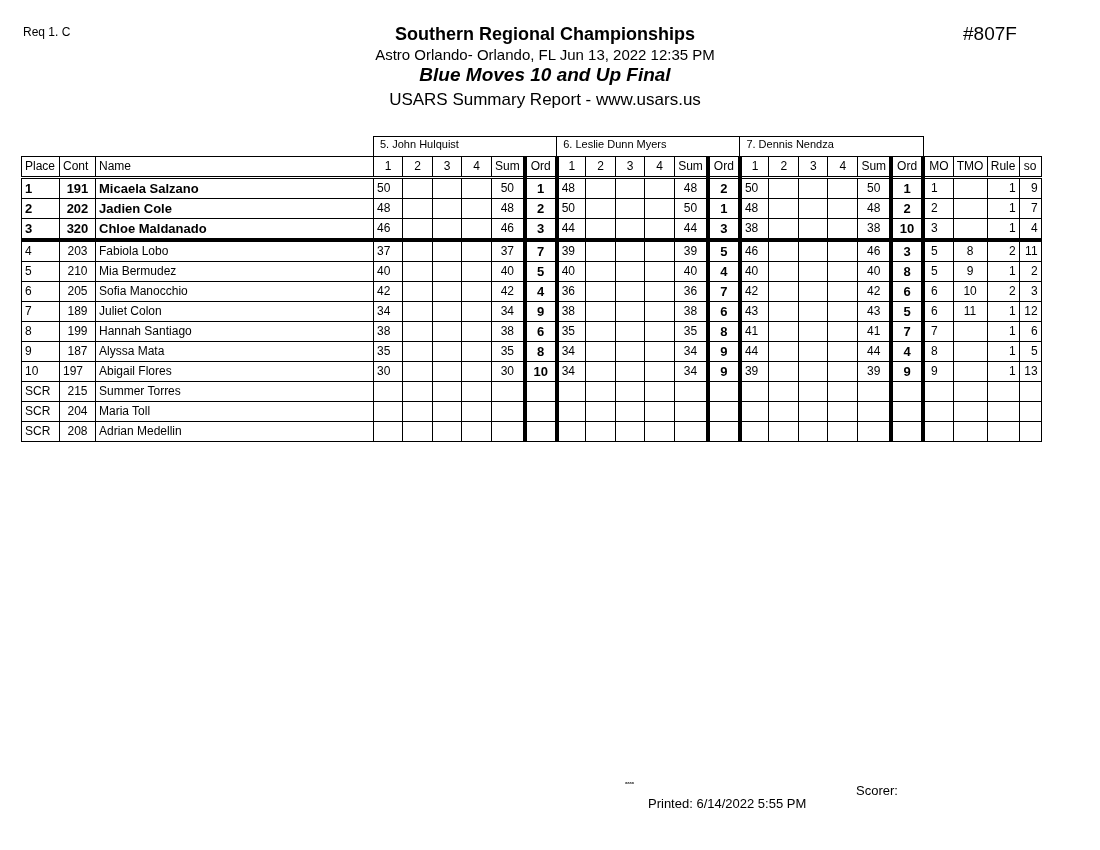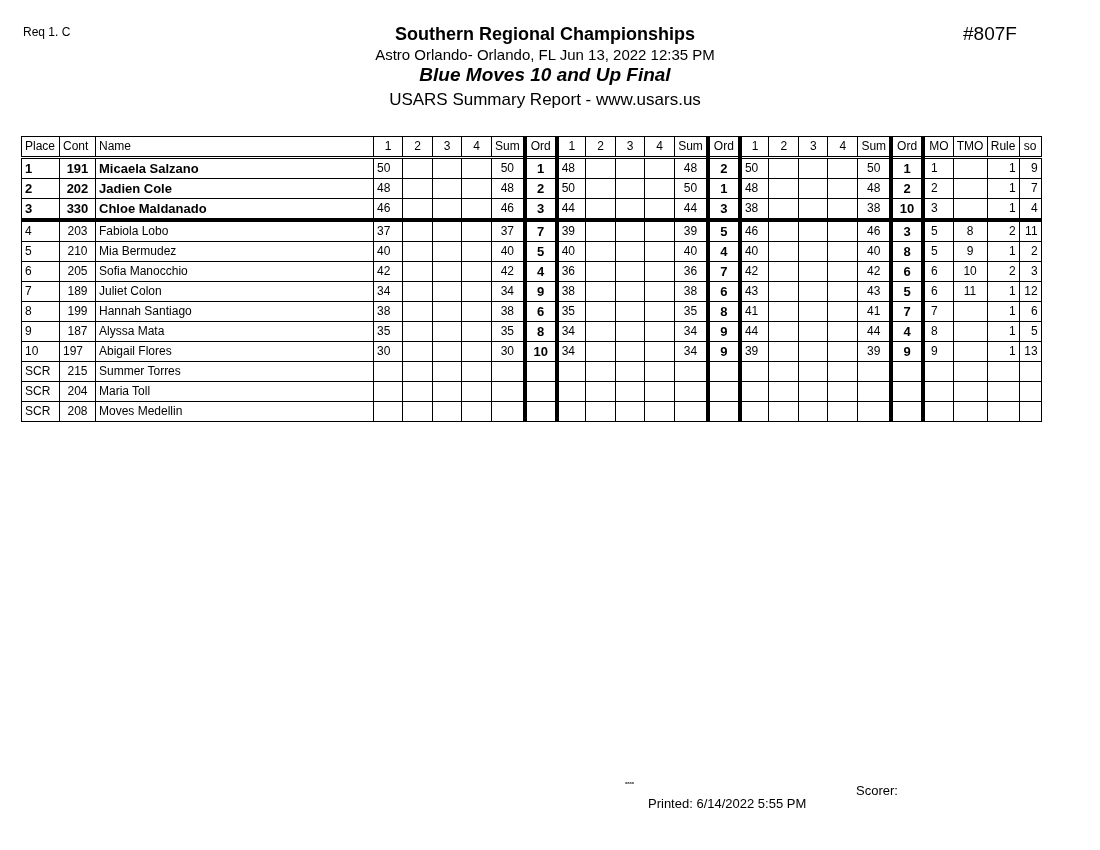--- a/index.html
+++ b/index.html
@@ -60,20 +60,27 @@
       <col style="width:29px">
       <col style="width:30px">
       <col style="width:30px">
       <col style="width:32px">
     <col style="width:30px">
       <col style="width:34px">
       <col style="width:32px">
       <col style="width:22px">
   </colgroup>
   <tbody id="tbody">
+    <tr class="judges">
+      <td class="blank" colspan="3"></td>
+      <td class="j" colspan="6">5.  John Hulquist</td>
+      <td class="j" colspan="6">6.  Leslie Dunn Myers</td>
+      <td class="j" colspan="6">7.  Dennis Nendza</td>
+      <td class="blank" colspan="4"></td>
+    </tr>
     <tr class="colhdr" id="colhdr">
         <td class="left">Place</td>
         <td class="left">Cont</td>
         <td class="left">Name</td>
         <td>1</td>
         <td>2</td>
         <td>3</td>
         <td>4</td>
         <td>Sum</td>
         <td class="ordh" style="border-left: 4px solid rgb(0, 0, 0);">Ord</td>
@@ -143,21 +150,21 @@
         <td></td>
         <td class="c">48</td>
         <td class="ord">2</td>
         <td class="jstart" style="text-align: left; padding-left: 6px;">2</td>
         <td class="c"></td>
         <td style="text-align: right;">1</td>
         <td style="text-align: right;">7</td>
       </tr>
       <tr class="top cut">
         <td class="b" style="text-align: left;">3</td>
-        <td class="b c" style="text-align: center;">330</td>
+        <td class="b c" style="text-align: center;">320</td>
         <td class="b">Chloe Maldanado</td>
         <td>46</td>
         <td></td>
         <td></td>
         <td></td>
         <td class="c">46</td>
         <td class="ord">3</td>
         <td class="jstart">44</td>
         <td></td>
         <td></td>
@@ -414,21 +421,21 @@
         <td class="c"></td>
         <td class="ord"></td>
         <td class="jstart" style="text-align: left; padding-left: 6px;"></td>
         <td class="c"></td>
         <td style="text-align: right;"></td>
         <td style="text-align: right;"></td>
       </tr>
       <tr>
         <td class="b" style="text-align: left;">SCR</td>
         <td class="b c" style="text-align: center;">208</td>
-        <td class="b">Moves Medellin</td>
+        <td class="b">Adrian Medellin</td>
         <td></td>
         <td></td>
         <td></td>
         <td></td>
         <td class="c"></td>
         <td class="ord"></td>
         <td class="jstart"></td>
         <td></td>
         <td></td>
         <td></td>

